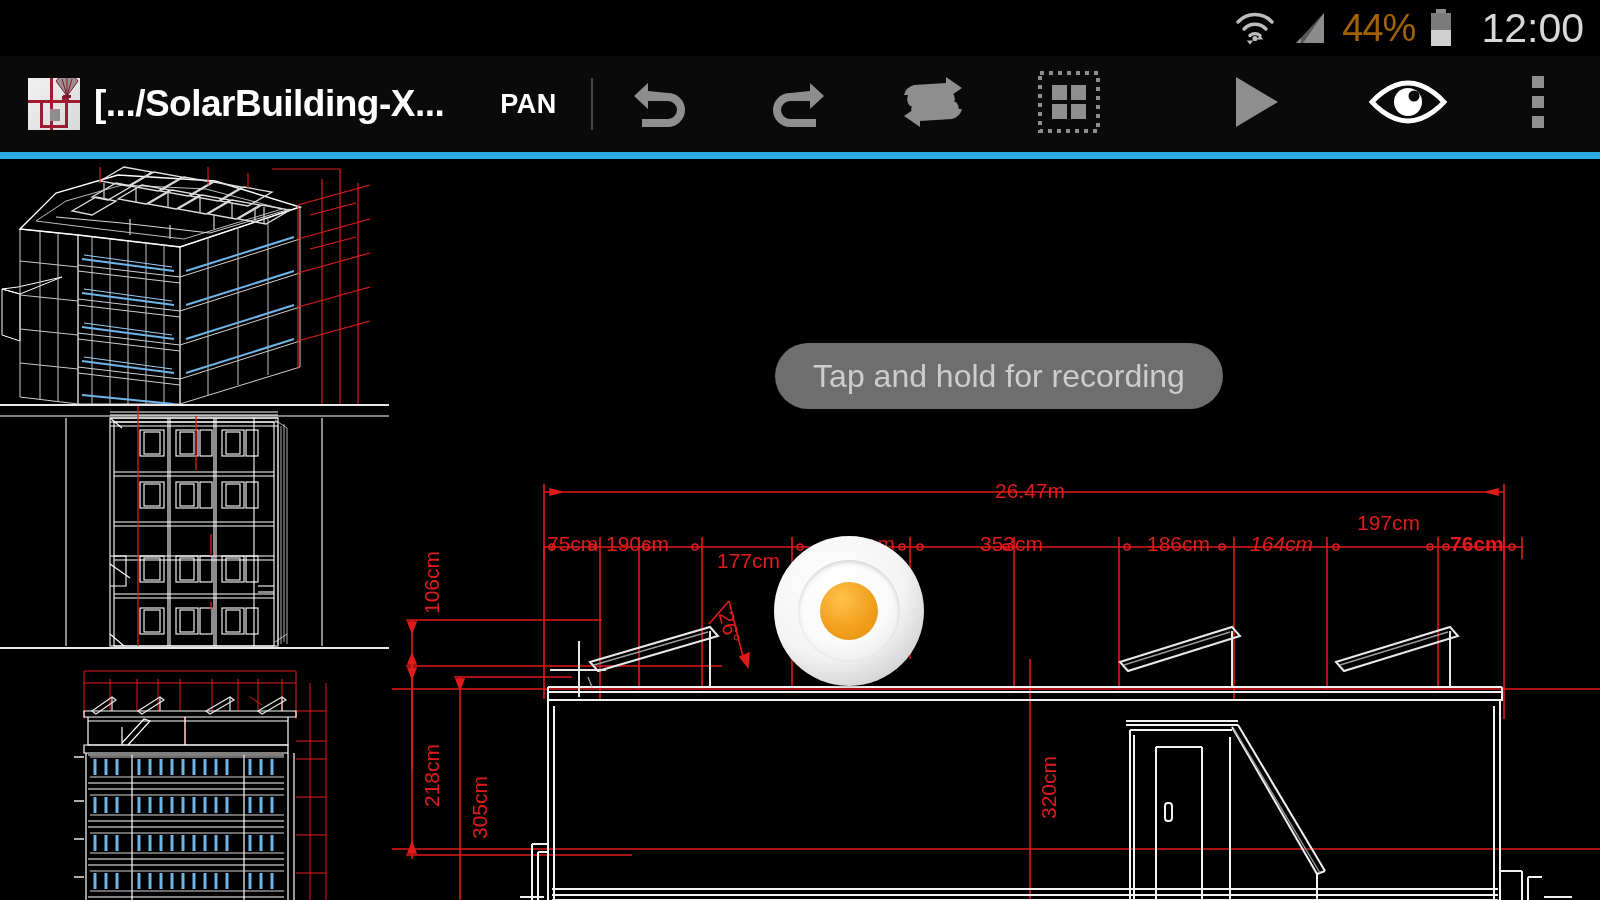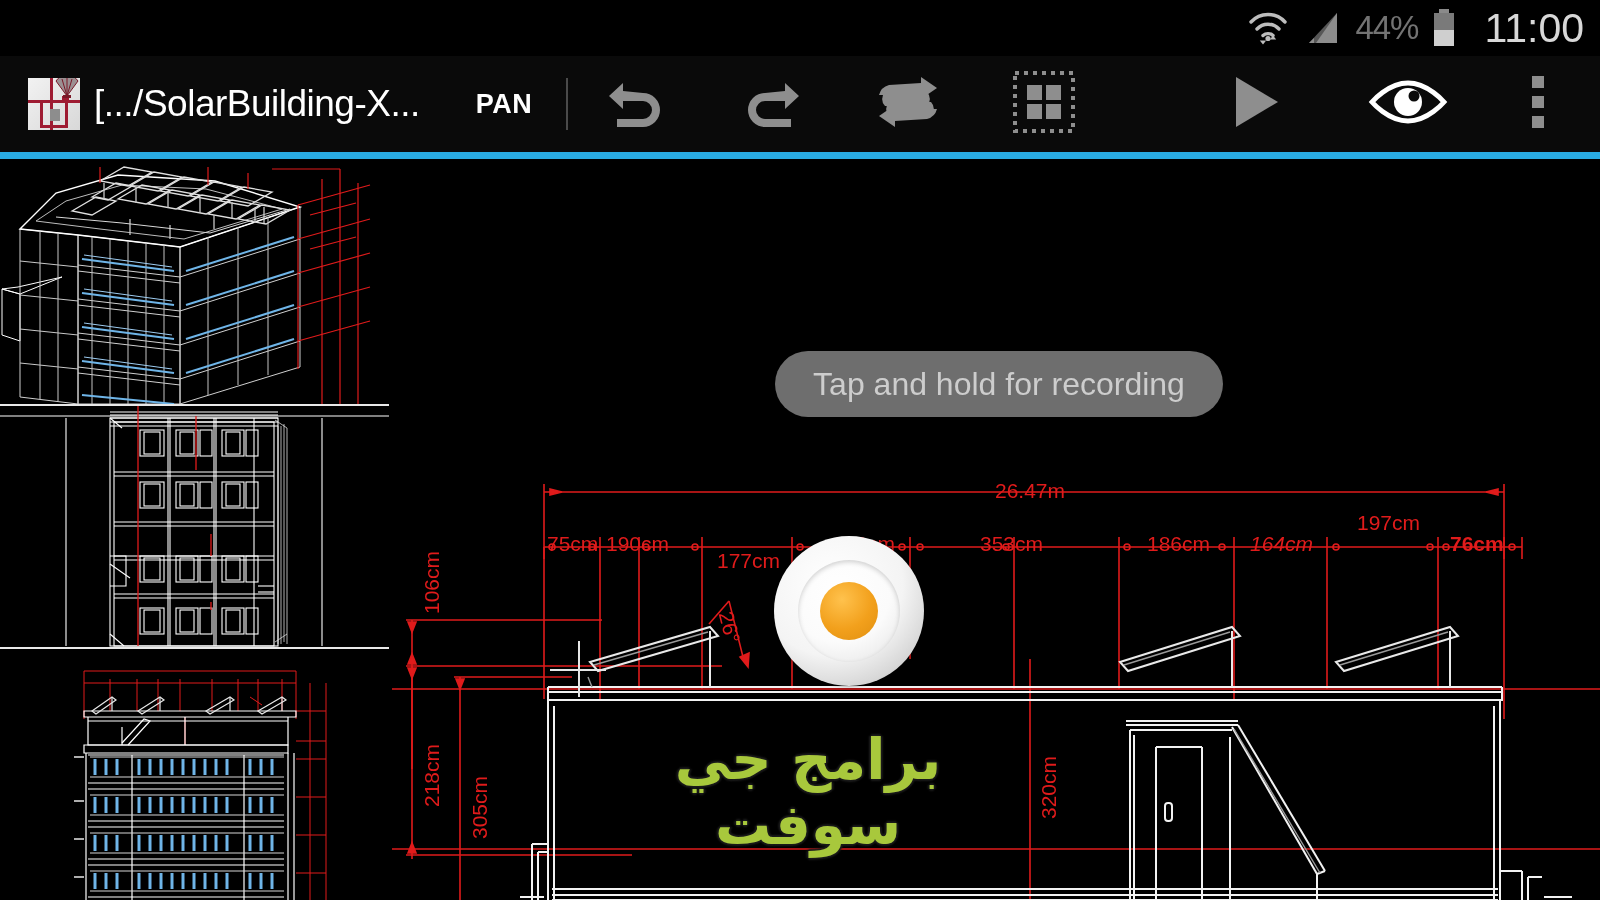--- a/index.html
+++ b/index.html
@@ -6,41 +6,41 @@
   html,body { width:1600px; height:900px; background:#000; overflow:hidden;
               font-family:"Liberation Sans", sans-serif; }
 
   
   #status-bar{
     position:absolute; left:0; top:0; width:1600px; height:56px;
     background:#000; display:flex; align-items:center; justify-content:flex-end;
     padding-right:16px; gap:12px;
   }
   #status-bar .si{ display:flex; align-items:center; }
-  .battery-pct{ color:#737373; font-size:33px; letter-spacing:-1px; }
+  .battery-pct{ color:#a16207; font-size:38px; letter-spacing:-1px; }
   .clock{ color:#d8d8d8; font-size:41px; letter-spacing:0px; margin-left:14px; }
 
   
   #toolbar{
     position:absolute; left:0; top:56px; width:1600px; height:96px;
     background:#0a0a0a; display:flex; align-items:center;
   }
   #app-icon{
     width:52px; height:52px; margin-left:28px; flex:0 0 auto;
     background:linear-gradient(135deg,#f2f2f2,#d8d8d8); position:relative; overflow:hidden;
   }
   #app-icon .hline{ position:absolute; left:0; right:0; height:3px; background:#9e1b32; }
   #app-icon .vline{ position:absolute; top:0; bottom:0; width:3px; background:#9e1b32; }
   #app-icon .sq{ position:absolute; border:3px solid #9e1b32; }
   #app-icon .gray{ position:absolute; background:#8d8d8d; }
   #app-icon .fan{ position:absolute; }
 
   #file-title{
     color:#fff; font-size:37px; margin-left:14px; white-space:nowrap;
-    font-weight:400; letter-spacing:-0.5px;
+    font-weight:700; letter-spacing:-0.5px;
   }
   #pan-label{
     color:#fff; font-size:27px; font-weight:bold; margin-left:56px; letter-spacing:0.5px;
   }
   #tb-sep{ width:2px; height:52px; background:#4a4a4a; margin-left:34px; }
 
   .tb-btn{
     width:96px; height:96px; display:flex; align-items:center; justify-content:center;
     flex:0 0 auto;
   }
@@ -69,21 +69,21 @@
   #thumb-3{ top:490px; height:251px; }
 
   
   #canvas{
     position:absolute; left:392px; top:0; width:1208px; height:741px;
     background:#000; overflow:hidden;
   }
 
   
   #record-hint{
-    position:absolute; left:383px; top:192px; width:448px; height:66px;
+    position:absolute; left:383px; top:184px; width:448px; height:66px;
     background:rgba(128,128,128,0.86); border-radius:33px;
     display:flex; align-items:center; justify-content:center;
     color:#cdcdcd; font-size:32px; letter-spacing:0px;
   }
 
   
   #record-btn{
     position:absolute; left:382px; top:377px; width:150px; height:150px;
     border-radius:50%;
     background:radial-gradient(circle at 38% 32%, #ffffff 0%, #f4f4f4 52%, #d7d7d7 76%, #9a9a9a 100%);
@@ -144,21 +144,21 @@
     </svg>
   </span>
   <span class="battery-pct">44%</span>
   <span class="si">
     <svg width="28" height="40" viewBox="0 0 28 40">
       <rect x="9" y="1" width="10" height="4" fill="#8a8a8a"></rect>
       <rect x="4" y="5" width="20" height="33" fill="#cfcfcf"></rect>
       <rect x="4" y="5" width="20" height="17" fill="#7a7a7a"></rect>
     </svg>
   </span>
-  <span class="clock">11:00</span>
+  <span class="clock">12:00</span>
 </div>
 
 <div id="toolbar">
 
   <div id="app-icon">
     <div class="hline" style="top:22px;"></div>
     <div class="vline" style="left:22px;"></div>
     <div class="sq" style="left:12px; top:22px; width:28px; height:28px;"></div>
     <div class="gray" style="left:22px; top:31px; width:10px; height:12px;"></div>
     <div class="gray" style="left:34px; top:18px; width:7px; height:7px; background:#9e1b32;"></div>
@@ -783,21 +783,20 @@
     <span class="dimtxt dimtxt-rot" style="left:76px; top:680px;">305cm</span>
     <span class="dimtxt dimtxt-rot" style="left:645px; top:660px;">320cm</span>
 
     <span class="dimtxt" style="left:345px; top:450px; transform-origin:0 0; transform:rotate(76deg);">26°</span>
 
     <div id="crosshair">
       <div class="hx"></div>
         <div class="vx"></div>
     </div>
 
-    <div id="watermark">برامج جي سوفت</div>
 
     <div id="record-hint">Tap and hold for recording</div>
 
     <div id="record-btn">
       <div class="ring2">
         <div class="dot"></div>
       </div>
     </div>
   </div>
 </div>

